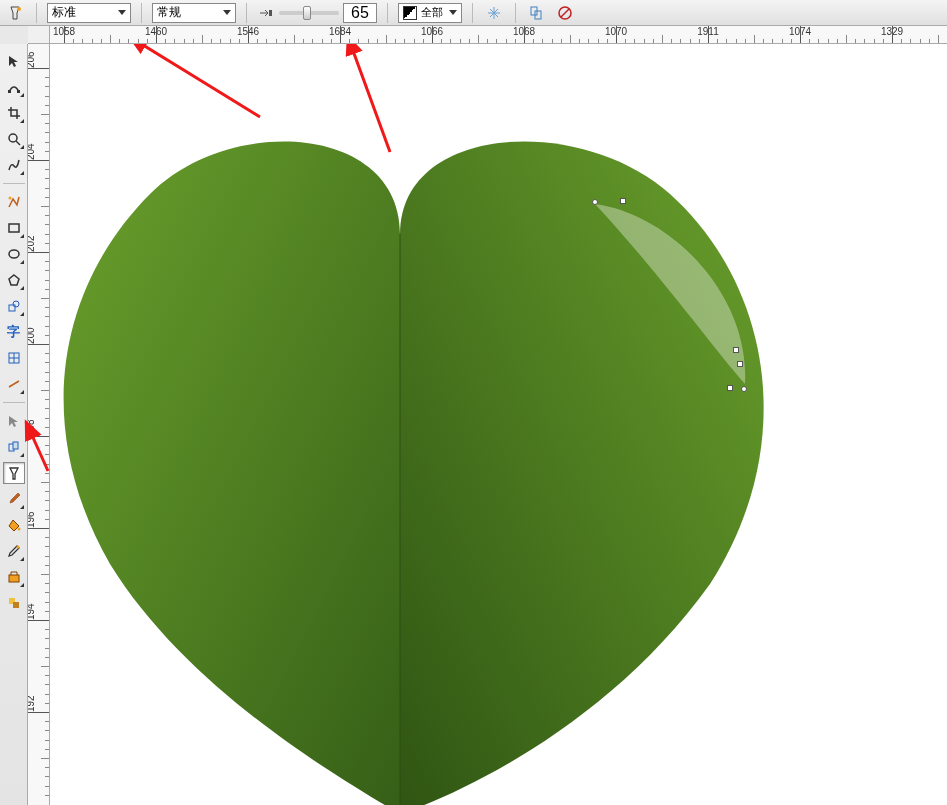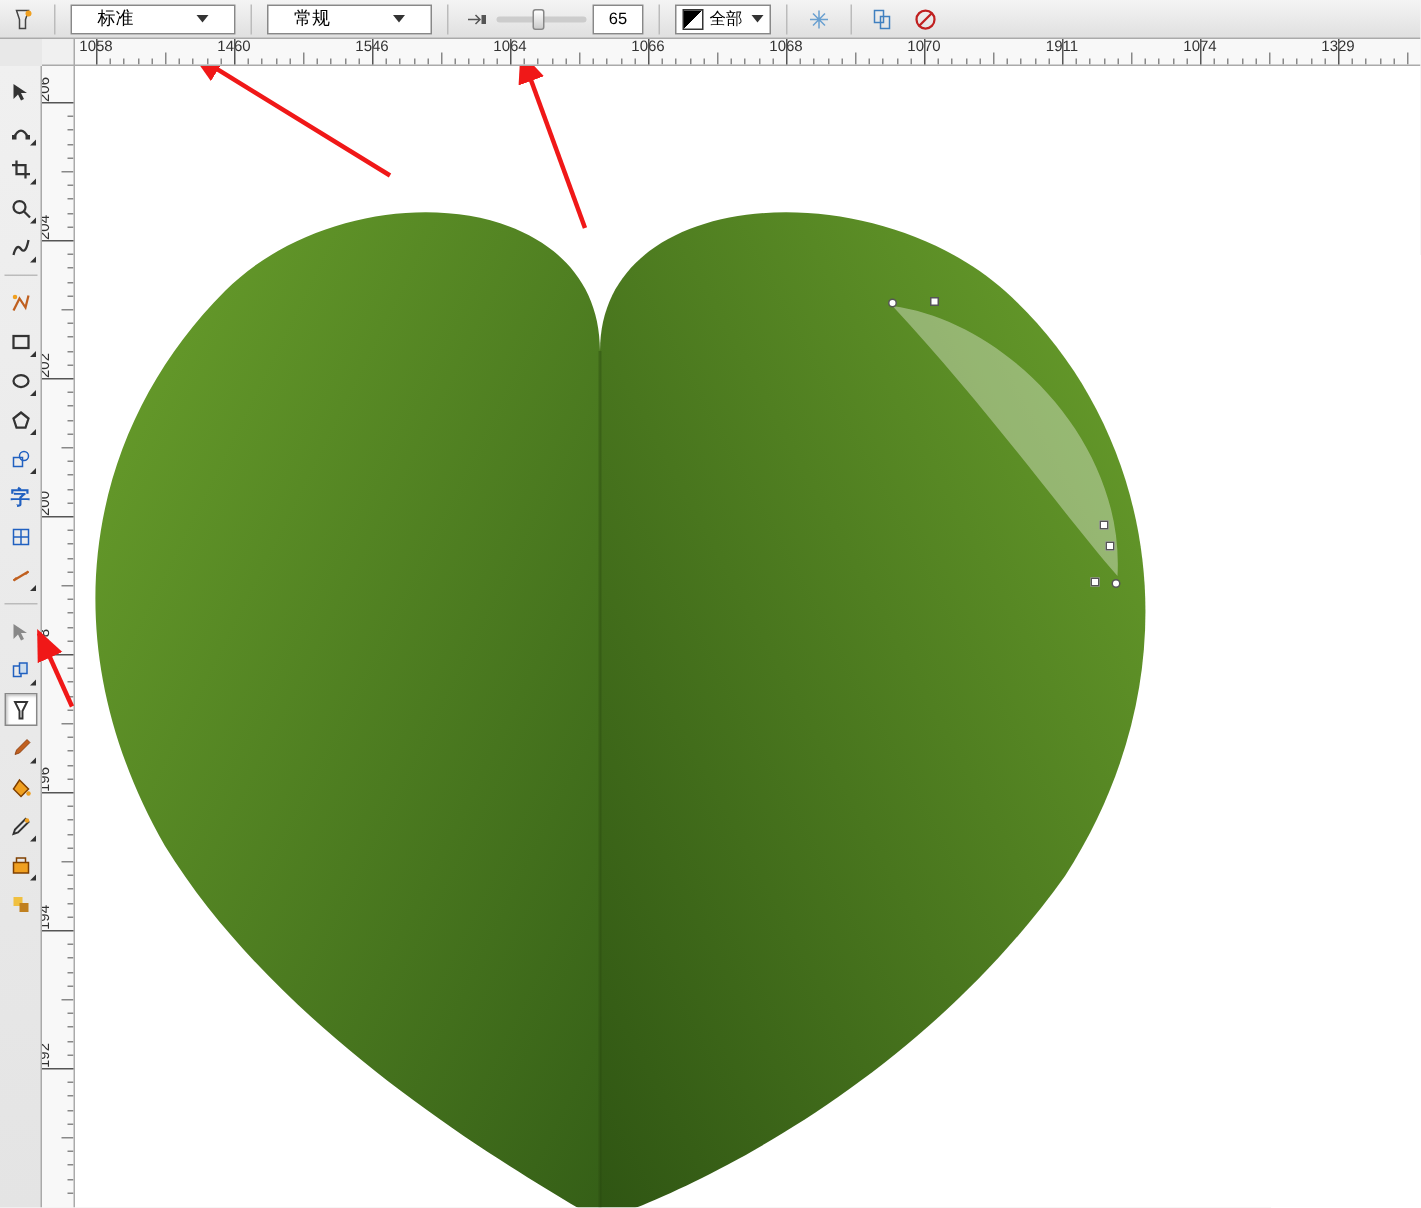--- a/index.html
+++ b/index.html
@@ -5,29 +5,29 @@
 * { margin: 0; padding: 0; box-sizing: border-box; }
 body { font-family: Arial, sans-serif; font-size: 11px; background: #f0f0f0; overflow: hidden; }
 
 .app { width: 947px; height: 805px; position: relative; background: #e8e8e8; }
 
 
 .toolbar { height: 26px; background: linear-gradient(#f4f4f4, #e0e0e0); border-bottom: 1px solid #aaa; display: flex; align-items: center; padding: 2px 4px; gap: 6px; }
 .toolbar-sep { width: 1px; height: 20px; background: #bbb; margin: 0 4px; }
 .tool-btn-icon { width: 22px; height: 20px; display: flex; align-items: center; justify-content: center; cursor: pointer; }
 
-.dropdown { display: inline-flex; align-items: center; background: #fff; border: 1px solid #888; height: 20px; padding: 0 17px; cursor: pointer; font-size: 12px; }
+.dropdown { display: inline-flex; align-items: center; background: #fff; border: 1px solid #888; height: 20px; padding: 0 4px; cursor: pointer; font-size: 12px; }
 .dropdown .dd-label { min-width: 60px; }
 .dropdown .dd-arrow { border-left: 4px solid transparent; border-right: 4px solid transparent; border-top: 5px solid #333; margin-left: 6px; }
 
 .slider-group { display: inline-flex; align-items: center; gap: 4px; }
 .slider-arrow-btn { width: 18px; height: 18px; display: flex; align-items: center; justify-content: center; }
 .slider-track { width: 60px; height: 4px; background: #ccc; position: relative; border-radius: 2px; }
 .slider-thumb { position: absolute; width: 8px; height: 14px; background: linear-gradient(#fff,#ccc); border: 1px solid #888; top: -5px; left: 40%; border-radius: 2px; }
-.num-input { width: 34px; height: 20px; border: 1px solid #888; background: #fff; text-align: center; font-size: 11px; }
+.num-input { width: 34px; height: 20px; border: 1px solid #888; background: #fff; text-align: center; font-size: 16px; }
 
 .color-swatch-dd { display: inline-flex; align-items: center; border: 1px solid #888; height: 20px; background: #fff; padding: 0 4px; cursor: pointer; }
 .color-chip { width: 14px; height: 14px; background: linear-gradient(135deg,#000 50%,#fff 50%); border: 1px solid #333; margin-right: 4px; }
 .color-dd-arrow { border-left: 4px solid transparent; border-right: 4px solid transparent; border-top: 5px solid #333; margin-left: 6px; }
 
 
 .ruler-h { position: absolute; top: 26px; left: 50px; right: 0; height: 18px; background: #f8f8f8; border-bottom: 1px solid #aaa; overflow: hidden; }
 .ruler-h .tick-major { position: absolute; top: 0; width: 1px; height: 18px; background: #555; }
 .ruler-h .tick-minor { position: absolute; bottom: 0; width: 1px; height: 4px; background: #888; }
 .ruler-h .tick-label { position: absolute; top: 0; font-size: 10px; color: #333; transform: translateX(-50%); }
@@ -160,21 +160,21 @@
       <div class="tick-major" style="left: 198px;"></div>
       <div class="tick-minor" style="left: 207.2px;"></div>
       <div class="tick-minor" style="left: 216.4px;"></div>
       <div class="tick-minor" style="left: 225.6px;"></div>
       <div class="tick-minor" style="left: 234.8px;"></div>
       <div class="tick-minor" style="left: 244px; height: 8px;"></div>
       <div class="tick-minor" style="left: 253.2px;"></div>
       <div class="tick-minor" style="left: 262.4px;"></div>
       <div class="tick-minor" style="left: 271.6px;"></div>
       <div class="tick-minor" style="left: 280.8px;"></div>
-      <div class="tick-label" style="left: 290px;">1064</div>
+      <div class="tick-label" style="left: 290px;">1684</div>
       <div class="tick-major" style="left: 290px;"></div>
       <div class="tick-minor" style="left: 299.2px;"></div>
       <div class="tick-minor" style="left: 308.4px;"></div>
       <div class="tick-minor" style="left: 317.6px;"></div>
       <div class="tick-minor" style="left: 326.8px;"></div>
       <div class="tick-minor" style="left: 336px; height: 8px;"></div>
       <div class="tick-minor" style="left: 345.2px;"></div>
       <div class="tick-minor" style="left: 354.4px;"></div>
       <div class="tick-minor" style="left: 363.6px;"></div>
       <div class="tick-minor" style="left: 372.8px;"></div>

